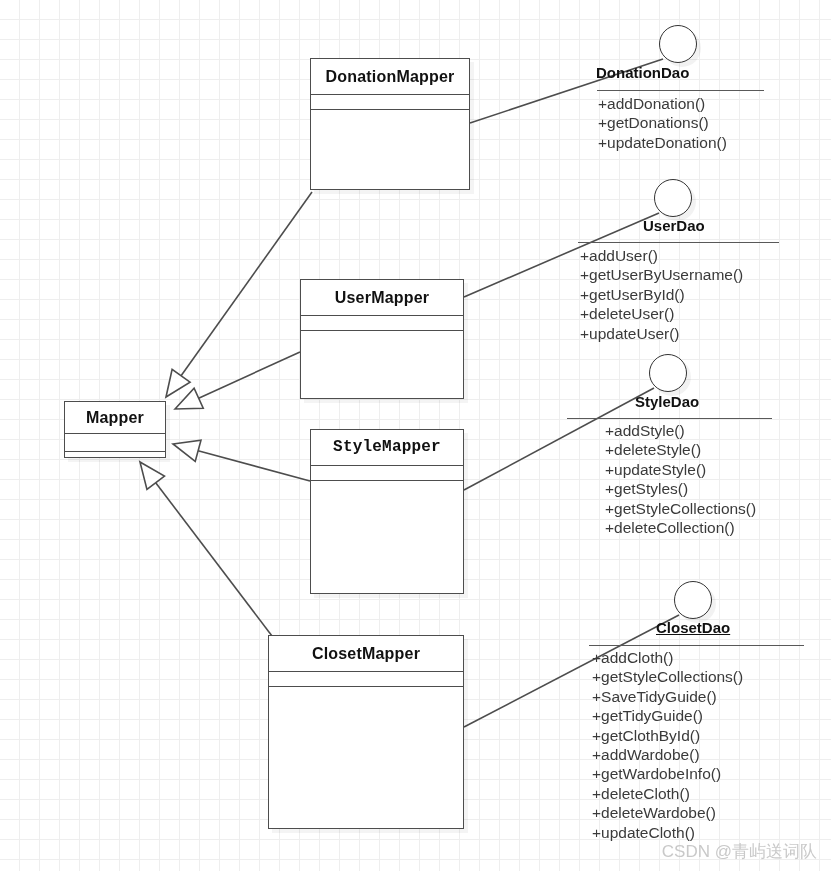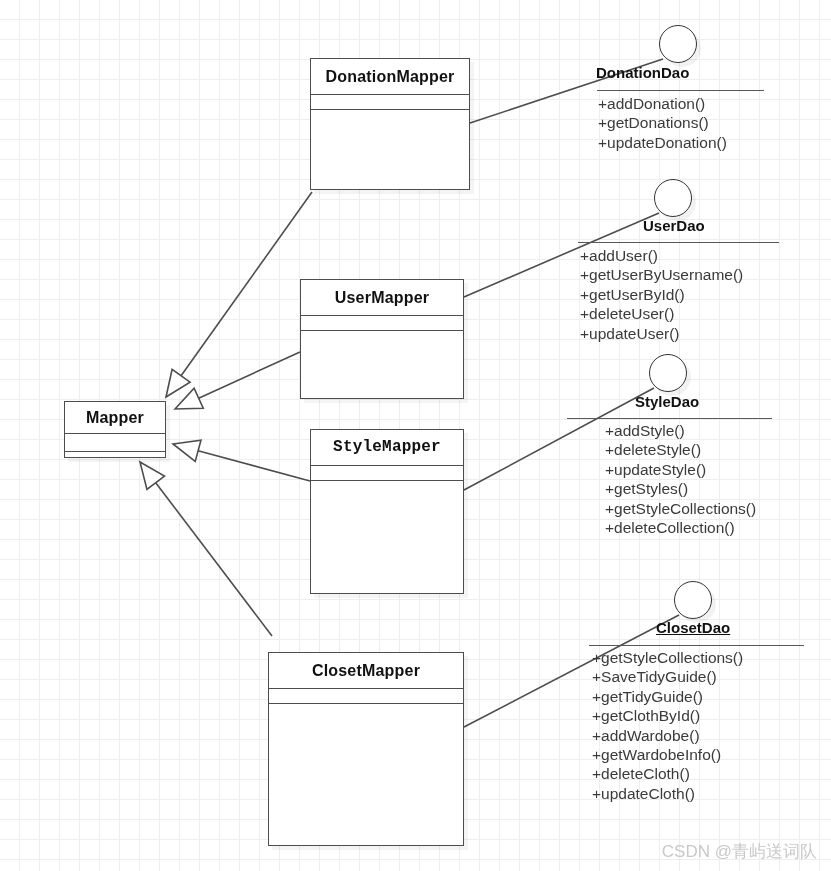--- a/index.html
+++ b/index.html
@@ -153,21 +153,21 @@
     <div class="cls-attrs"></div>
     <div class="cls-ops"></div>
   </div>
 
   <div class="uml-class sub-box" id="box-2" style="left: 310px; top: 429px; width: 154px; height: 165px; font-family: Liberation Mono, monospace;">
     <div class="cls-name">StyleMapper</div>
     <div class="cls-attrs"></div>
     <div class="cls-ops"></div>
   </div>
 
-  <div class="uml-class sub-box" id="box-3" style="left: 268px; top: 635px; width: 196px; height: 194px; margin-top: 17px;">
+  <div class="uml-class sub-box" id="box-3" style="left: 268px; top: 635px; width: 196px; height: 194px;">
     <div class="cls-name">ClosetMapper</div>
     <div class="cls-attrs"></div>
     <div class="cls-ops"></div>
   </div>
 
   <div class="iface" id="iface-0" style="left: 0px; top: 0px;">
     <div class="iface-circle" style="left: 659px; top: 25px;"></div>
     <div class="iface-title" style="left: 596px; top: 64px;">DonationDao</div>
     <div class="iface-rule" style="left: 597px; top: 90px; width: 167px;"></div>
     <div class="iface-ops" style="left: 598px; top: 94px;">
@@ -202,26 +202,28 @@
         <div>+getStyleCollections()</div>
         <div>+deleteCollection()</div>
       </div>
   </div>
 
   <div class="iface" id="iface-3" style="left: 0px; top: 0px;">
     <div class="iface-circle" style="left: 674px; top: 581px;"></div>
     <div class="iface-title" style="left: 656px; top: 619px; text-decoration: underline;">ClosetDao</div>
     <div class="iface-rule" style="left: 589px; top: 645px; width: 215px;"></div>
     <div class="iface-ops" style="left: 592px; top: 648px;">
+        <div>+addCloth()</div>
         <div>+getStyleCollections()</div>
         <div>+SaveTidyGuide()</div>
         <div>+getTidyGuide()</div>
         <div>+getClothById()</div>
         <div>+addWardobe()</div>
         <div>+getWardobeInfo()</div>
         <div>+deleteCloth()</div>
+        <div>+deleteWardobe()</div>
         <div>+updateCloth()</div>
       </div>
   </div>
 
   <div id="watermark">CSDN @青屿送词队</div>
 
 </div>
 
 </body></html>

